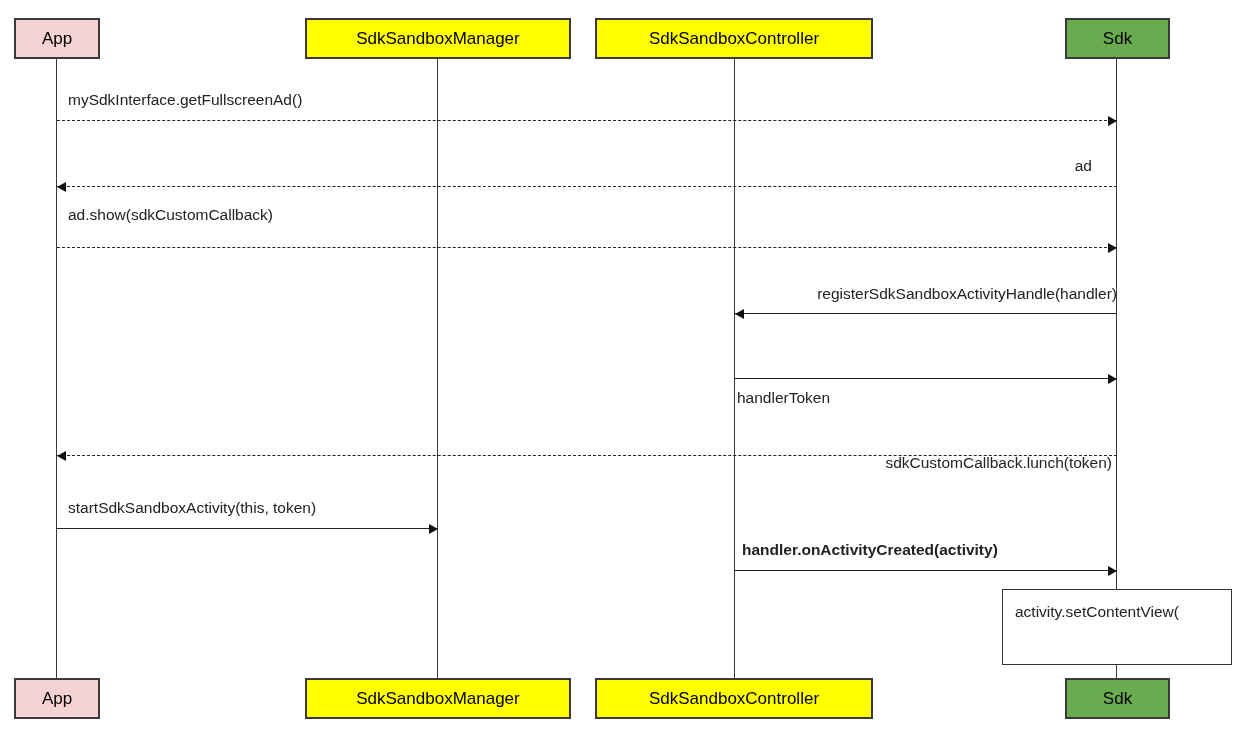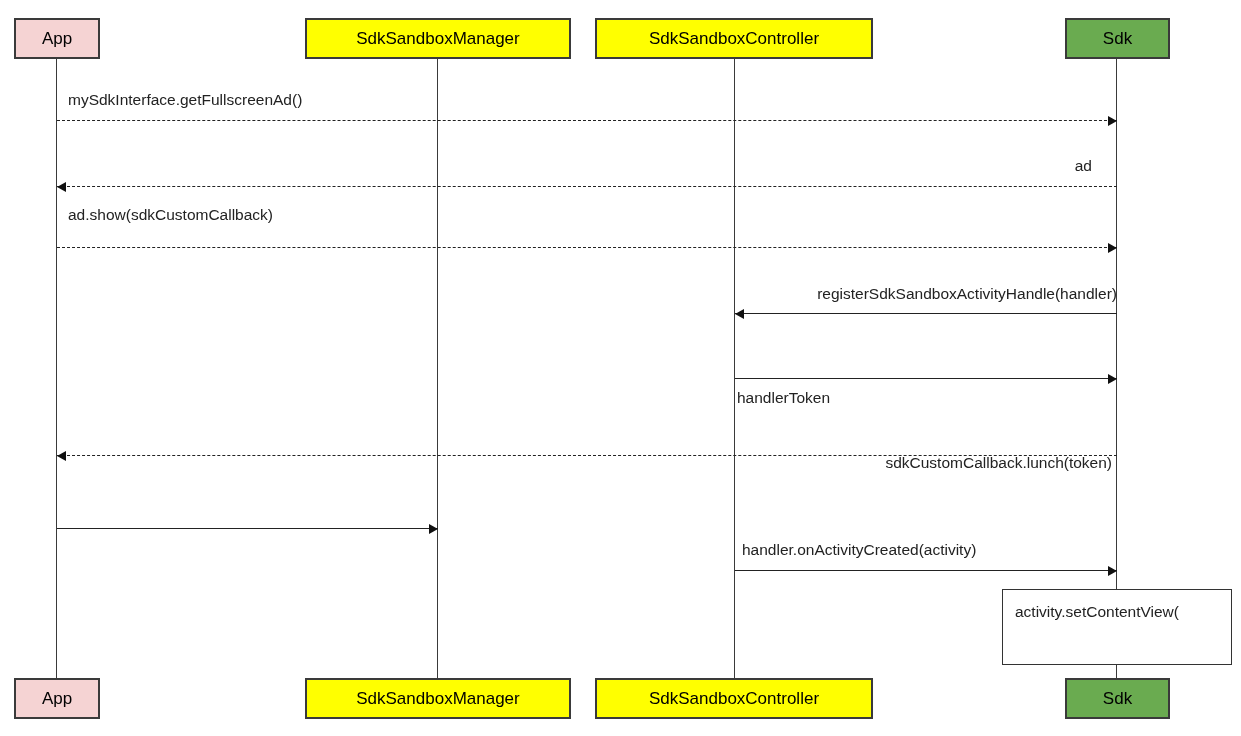--- a/index.html
+++ b/index.html
@@ -99,23 +99,24 @@
     <div class="arrow-head to-left" style="top: 309px; left: 735px;"></div>
     <div class="msg-label right-align" style="right: 124px; top: 286px; margin-left: 32px;">registerSdkSandboxActivityHandle(handler)</div>
     <div class="arrow-line solid" style="left: 735px; top: 378px; width: 382px; border-top-color: rgb(34, 34, 34);"></div>
     <div class="arrow-head to-right" style="top: 374px; left: 1108px;"></div>
     <div class="msg-label" style="left: 737px; top: 351px; margin-top: 39px;">handlerToken</div>
     <div class="arrow-line dashed" style="left: 57px; top: 455px; width: 1060px; border-top-color: rgb(34, 34, 34);"></div>
     <div class="arrow-head to-left" style="top: 451px; left: 57px;"></div>
     <div class="msg-label right-align" style="right: 129px; top: 427px; margin-top: 28px;">sdkCustomCallback.lunch(token)</div>
     <div class="arrow-line solid" style="left: 57px; top: 528px; width: 381px; border-top-color: rgb(34, 34, 34);"></div>
     <div class="arrow-head to-right" style="top: 524px; left: 429px;"></div>
+    <div class="msg-label" style="left: 68px; top: 500px;">startSdkSandboxActivity(this, token)</div>
     <div class="arrow-line solid" style="left: 735px; top: 570px; width: 382px; border-top-color: rgb(34, 34, 34);"></div>
     <div class="arrow-head to-right" style="top: 566px; left: 1108px;"></div>
-    <div class="msg-label" style="left: 742px; top: 542px;">handler.onActivityCreated(activity)</div>
+    <div class="msg-label" style="left: 742px; top: 542px; font-weight: bold;">handler.onActivityCreated(activity)</div>
     <div class="lifeline-box" style="left: 14px; top: 18px; width: 86px; height: 41px; background: rgb(245, 211, 211); border-color: rgb(58, 58, 58);">App</div>
     <div class="lifeline-box" style="left: 14px; top: 678px; width: 86px; height: 41px; background: rgb(245, 211, 211); border-color: rgb(58, 58, 58);">App</div>
     <div class="lifeline-box" style="left: 305px; top: 18px; width: 266px; height: 41px; background: rgb(255, 255, 0); border-color: rgb(58, 58, 58);">SdkSandboxManager</div>
     <div class="lifeline-box" style="left: 305px; top: 678px; width: 266px; height: 41px; background: rgb(255, 255, 0); border-color: rgb(58, 58, 58);">SdkSandboxManager</div>
     <div class="lifeline-box" style="left: 595px; top: 18px; width: 278px; height: 41px; background: rgb(255, 255, 0); border-color: rgb(58, 58, 58);">SdkSandboxController</div>
     <div class="lifeline-box" style="left: 595px; top: 678px; width: 278px; height: 41px; background: rgb(255, 255, 0); border-color: rgb(58, 58, 58);">SdkSandboxController</div>
     <div class="lifeline-box" style="left: 1065px; top: 18px; width: 105px; height: 41px; background: rgb(106, 171, 80); border-color: rgb(58, 58, 58);">Sdk</div>
     <div class="lifeline-box" style="left: 1065px; top: 678px; width: 105px; height: 41px; background: rgb(106, 171, 80); border-color: rgb(58, 58, 58);">Sdk</div>
   </div>
 

